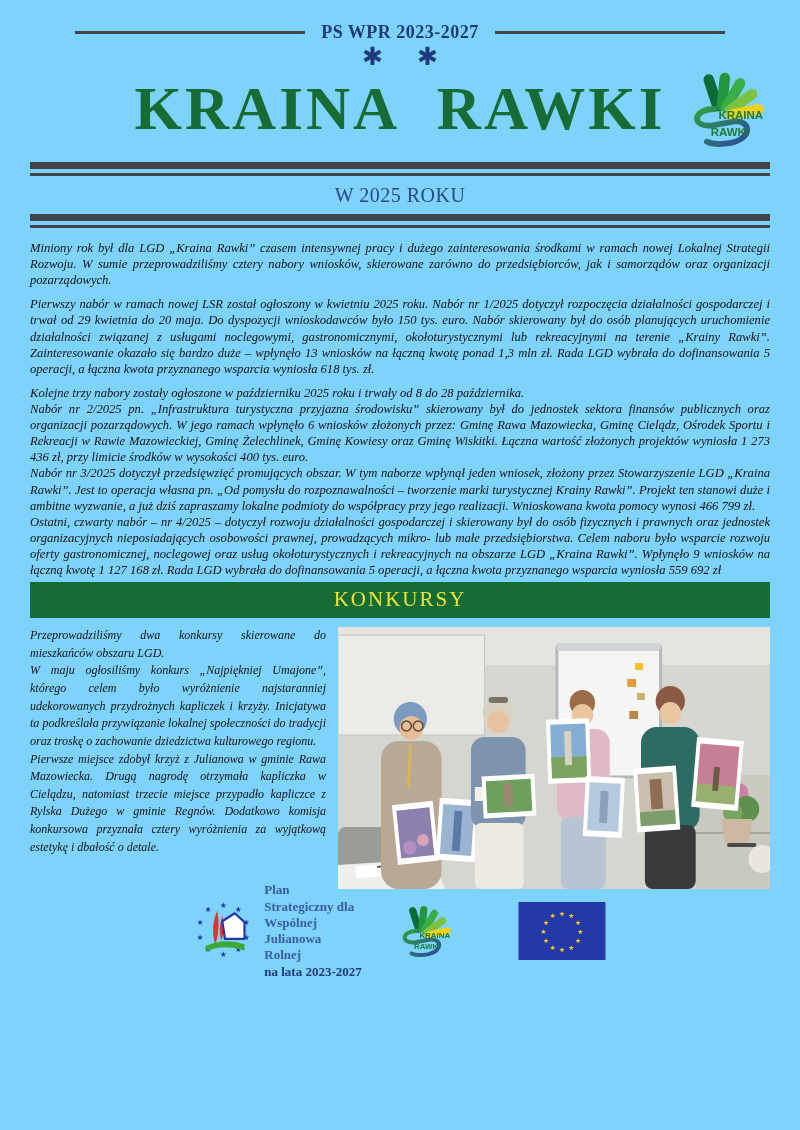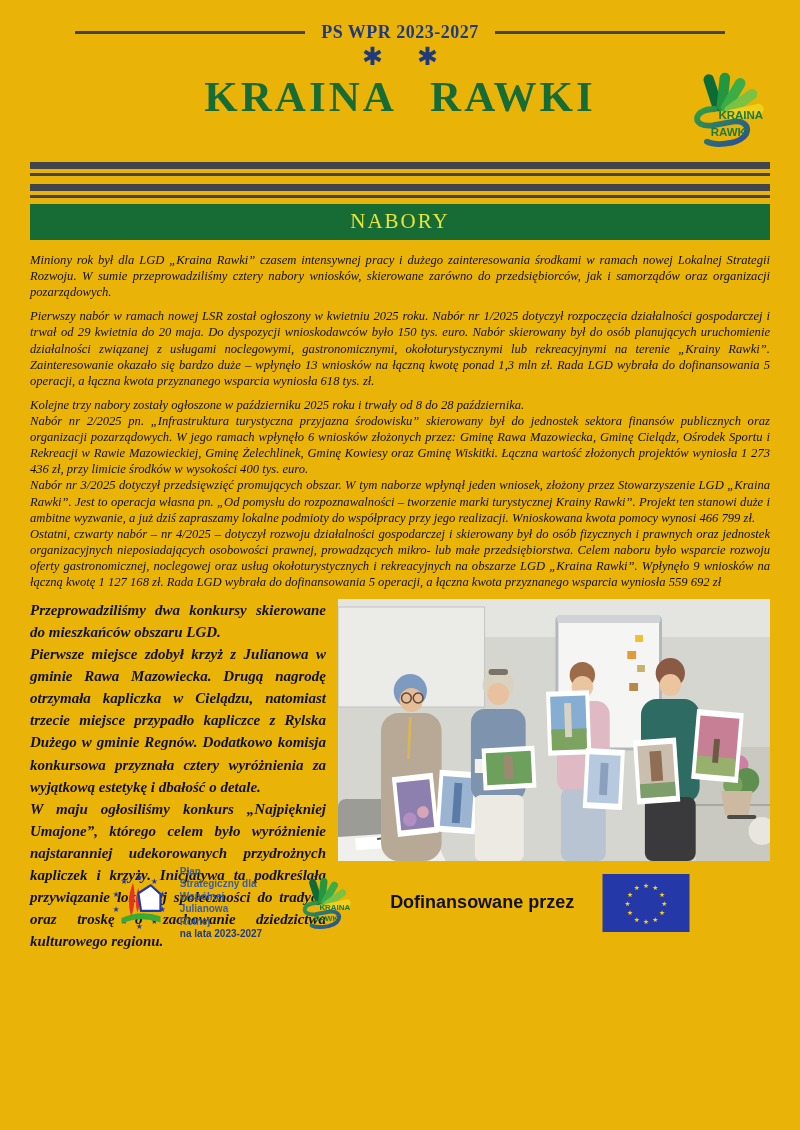--- a/index.html
+++ b/index.html
@@ -1,28 +1,28 @@
 <!DOCTYPE html>
 <html><head>
 <meta charset="utf-8">
 <style>
   * { margin:0; padding:0; box-sizing:border-box; }
   html,body { background:#ffffff; }
   body { width:800px; height:1130px; overflow:hidden; font-family:"Liberation Serif", serif; color:#111; }
-  .page { width:800px; height:1130px; padding:16px 30px 0; position:relative; background:#eab308; }
+  .page { width:800px; height:1130px; padding:16px 30px 0; position:relative; background:#7dd3fc; }
 
   
   .program-row { display:flex; align-items:center; justify-content:center; gap:16px; margin-top:6px; }
   .program-row .rule { height:3px; background:#41444a; width:230px; }
   .program-label { font-size:18px; font-weight:bold; color:#1f3a7c; letter-spacing:.5px; white-space:nowrap; }
   .assoc-row { display:flex; align-items:center; justify-content:center; gap:34px; margin-top:1px; color:#1f3a7c; }
   .assoc-star { font-size:25px; line-height:1; }
   .assoc-text { font-size:32px; white-space:nowrap; }
   .name-row { position:relative; text-align:center; margin-top:0px; height:86px; }
-  .org-name { font-size:43px; font-weight:bold; color:#176b35; letter-spacing:3px; word-spacing:22px; line-height:1.3; white-space:nowrap; }
+  .org-name { font-size:61px; font-weight:bold; color:#176b35; letter-spacing:3px; word-spacing:22px; line-height:1.3; white-space:nowrap; }
   .kr-logo-header { position:absolute; right:-6px; top:-8px; width:96px; height:96px; }
 
   
   .sep { margin:7px 0 6px; }
   .sep .thick { height:7px; background:#41444a; }
   .sep .thin  { height:3px; background:#41444a; margin-top:4px; }
 
   
   .title-block { text-align:center; color:#2c468e; margin-top:8px; }
   .title-l1, .title-l2 { font-size:33px; line-height:1.17; letter-spacing:.5px; white-space:nowrap; }
@@ -33,30 +33,30 @@
   .banner { background:#176b35; text-align:center; padding:5px 0 6px; margin-top:4px; }
   .banner span { color:#e9e43a; font-size:21px; letter-spacing:2px; }
 
   
   .body-text { font-style:italic; font-size:12.6px; line-height:1.28; text-align:justify; margin-top:12px; color:#101010; }
   .para { margin-bottom:8px; }
   .para.tight { margin-bottom:0; }
 
   
   .columns { display:flex; gap:12px; margin-top:9px; height:262px; }
-  .col-text { width:296px; font-style:italic; font-size:15px; line-height:1.47; text-align:justify;font-weight:bold; }
+  .col-text { width:296px; font-style:italic; font-size:12px; line-height:1.47; text-align:justify; }
   .col-text .kpara { margin:0; }
   .photo-wrap { flex:1; height:262px; }
   .photo-wrap svg { width:100%; height:100%; display:block; }
 
   
   .footer { display:flex; align-items:center; justify-content:center; gap:28px; margin-top:9px; height:66px; }
   .ps-logo { display:flex; align-items:center; gap:8px; }
   .ps-logo svg { width:62px; height:62px; }
-  .ps-text { font-family:Liberation Sans, sans-serif; font-size:10px; line-height:1.25; color:#3a5ba0; font-weight:bold; }
+  .ps-text { font-family:Liberation Serif, serif; font-size:13px; line-height:1.25; color:#3a5ba0; font-weight:bold; }
   .ps-text .yrs { color:#1f3a7c; }
   .kr-logo-footer { width:72px; height:66px; }
   .eu-text { font-family:"Liberation Sans", sans-serif; font-weight:bold; font-size:18px; line-height:1.2; color:#111; text-align:right; }
   .eu-flag { width:88px; height:58px; }
 
   .hidden-defs { position:absolute; width:0; height:0; overflow:hidden; }
 </style>
 </head>
 <body>
 
@@ -100,46 +100,47 @@
       <use href="#kr-logo-sym"></use>
     </svg>
   </div>
 
   <div class="sep">
     <div class="thick"></div>
     <div class="thin"></div>
   </div>
 
   <div class="title-block">
+    <div class="subtitle">W 2025 ROKU</div>
   </div>
 
   <div class="sep">
     <div class="thick"></div>
     <div class="thin"></div>
   </div>
 
-  <div class="banner">
-    <span>NABORY</span>
-  </div>
 
   <div class="body-text">
     <p class="para">Miniony rok był dla LGD „Kraina Rawki” czasem intensywnej pracy i dużego zainteresowania środkami w ramach nowej Lokalnej Strategii Rozwoju. W sumie przeprowadziliśmy cztery nabory wniosków, skierowane zarówno do przedsiębiorców, jak i samorządów oraz organizacji pozarządowych.</p>
     <p class="para">Pierwszy nabór w ramach nowej LSR został ogłoszony w kwietniu 2025 roku. Nabór nr 1/2025 dotyczył rozpoczęcia działalności gospodarczej i trwał od 29 kwietnia do 20 maja. Do dyspozycji wnioskodawców było 150 tys. euro. Nabór skierowany był do osób planujących uruchomienie działalności związanej z usługami noclegowymi, gastronomicznymi, okołoturystycznymi lub rekreacyjnymi na terenie „Krainy Rawki”. Zainteresowanie okazało się bardzo duże – wpłynęło 13 wniosków na łączną kwotę ponad 1,3 mln zł. Rada LGD wybrała do dofinansowania 5 operacji, a łączna kwota przyznanego wsparcia wyniosła 618 tys. zł.</p>
     <p class="para tight">Kolejne trzy nabory zostały ogłoszone w październiku 2025 roku i trwały od 8 do 28 października.</p>
     <p class="para tight">Nabór nr 2/2025 pn. „Infrastruktura turystyczna przyjazna środowisku” skierowany był do jednostek sektora finansów publicznych oraz organizacji pozarządowych. W jego ramach wpłynęło 6 wniosków złożonych przez: Gminę Rawa Mazowiecka, Gminę Cielądz, Ośrodek Sportu i Rekreacji w Rawie Mazowieckiej, Gminę Żelechlinek, Gminę Kowiesy oraz Gminę Wiskitki. Łączna wartość złożonych projektów wyniosła 1 273 436 zł, przy limicie środków w wysokości 400 tys. euro.</p>
     <p class="para tight">Nabór nr 3/2025 dotyczył przedsięwzięć promujących obszar. W tym naborze wpłynął jeden wniosek, złożony przez Stowarzyszenie LGD „Kraina Rawki”. Jest to operacja własna pn. „Od pomysłu do rozpoznawalności – tworzenie marki turystycznej Krainy Rawki”. Projekt ten stanowi duże i ambitne wyzwanie, a już dziś zapraszamy lokalne podmioty do współpracy przy jego realizacji. Wnioskowana kwota pomocy wynosi 466 799 zł.</p>
     <p class="para tight">Ostatni, czwarty nabór – nr 4/2025 – dotyczył rozwoju działalności gospodarczej i skierowany był do osób fizycznych i prawnych oraz jednostek organizacyjnych nieposiadających osobowości prawnej, prowadzących mikro- lub małe przedsiębiorstwa. Celem naboru było wsparcie rozwoju oferty gastronomicznej, noclegowej oraz usług okołoturystycznych i rekreacyjnych na obszarze LGD „Kraina Rawki”. Wpłynęło 9 wniosków na łączną kwotę 1 127 168 zł. Rada LGD wybrała do dofinansowania 5 operacji, a łączna kwota przyznanego wsparcia wyniosła 559 692 zł</p>
   </div>
 
+  <div class="banner">
+    <span>KONKURSY</span>
+  </div>
 
   <div class="columns">
     <div class="col-text">
       <p class="kpara">Przeprowadziliśmy dwa konkursy skierowane do mieszkańców obszaru LGD.</p>
+      <p class="kpara">W maju ogłosiliśmy konkurs „Najpiękniej Umajone”, którego celem było wyróżnienie najstaranniej udekorowanych przydrożnych kapliczek i krzyży. Inicjatywa ta podkreślała przywiązanie lokalnej społeczności do tradycji oraz troskę o zachowanie dziedzictwa kulturowego regionu.</p>
       <p class="kpara">Pierwsze miejsce zdobył krzyż z Julianowa w gminie Rawa Mazowiecka. Drugą nagrodę otrzymała kapliczka w Cielądzu, natomiast trzecie miejsce przypadło kapliczce z Rylska Dużego w gminie Regnów. Dodatkowo komisja konkursowa przyznała cztery wyróżnienia za wyjątkową estetykę i dbałość o detale.</p>
-      <p class="kpara">W maju ogłosiliśmy konkurs „Najpiękniej Umajone”, którego celem było wyróżnienie najstaranniej udekorowanych przydrożnych kapliczek i krzyży. Inicjatywa ta podkreślała przywiązanie lokalnej społeczności do tradycji oraz troskę o zachowanie dziedzictwa kulturowego regionu.</p>
     </div>
     <div class="photo-wrap">
       <svg viewBox="0 0 442 262" preserveAspectRatio="none">
 
         <rect x="0" y="0" width="442" height="262" fill="#d6d6d1"></rect>
         <rect x="0" y="0" width="442" height="38" fill="#e4e4e0"></rect>
         <rect x="0" y="8" width="150" height="100" fill="#ebebe8" stroke="#c2c2bf"></rect>
 
         <g>
           <rect x="224" y="18" width="106" height="132" rx="3" fill="#f5f5f3" stroke="#b5b8ba" stroke-width="3"></rect>
@@ -274,21 +275,20 @@
         <div>Rolnej</div>
         <div class="yrs">na lata 2023-2027</div>
       </div>
     </div>
 
     <svg class="kr-logo-footer" viewBox="0 0 100 100">
       <use href="#kr-logo-sym"></use>
     </svg>
 
     <div class="eu-text">
-      <div>Dofinansowane przez</div>
     </div>
 
     <svg class="eu-flag" viewBox="0 0 90 60">
       <rect x="0" y="0" width="90" height="60" fill="#2438a8"></rect>
       <g fill="#f7d117" font-family="DejaVu Sans, sans-serif" font-size="7" text-anchor="middle">
         <text x="45" y="14">★</text>
           <text x="54.5" y="16.5">★</text>
           <text x="61.5" y="23.5">★</text>
         <text x="64" y="33">★</text>
           <text x="61.5" y="42.5">★</text>

